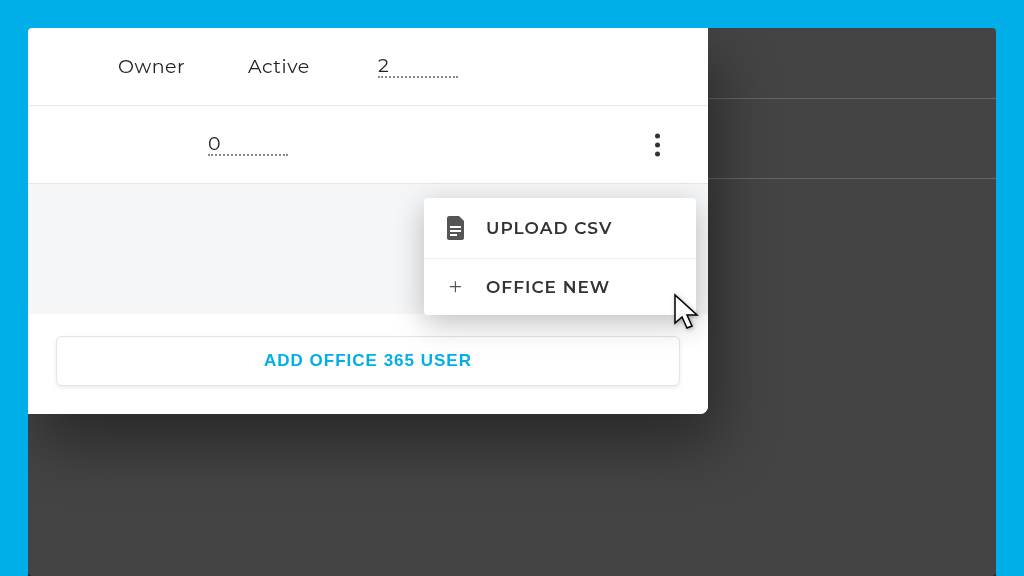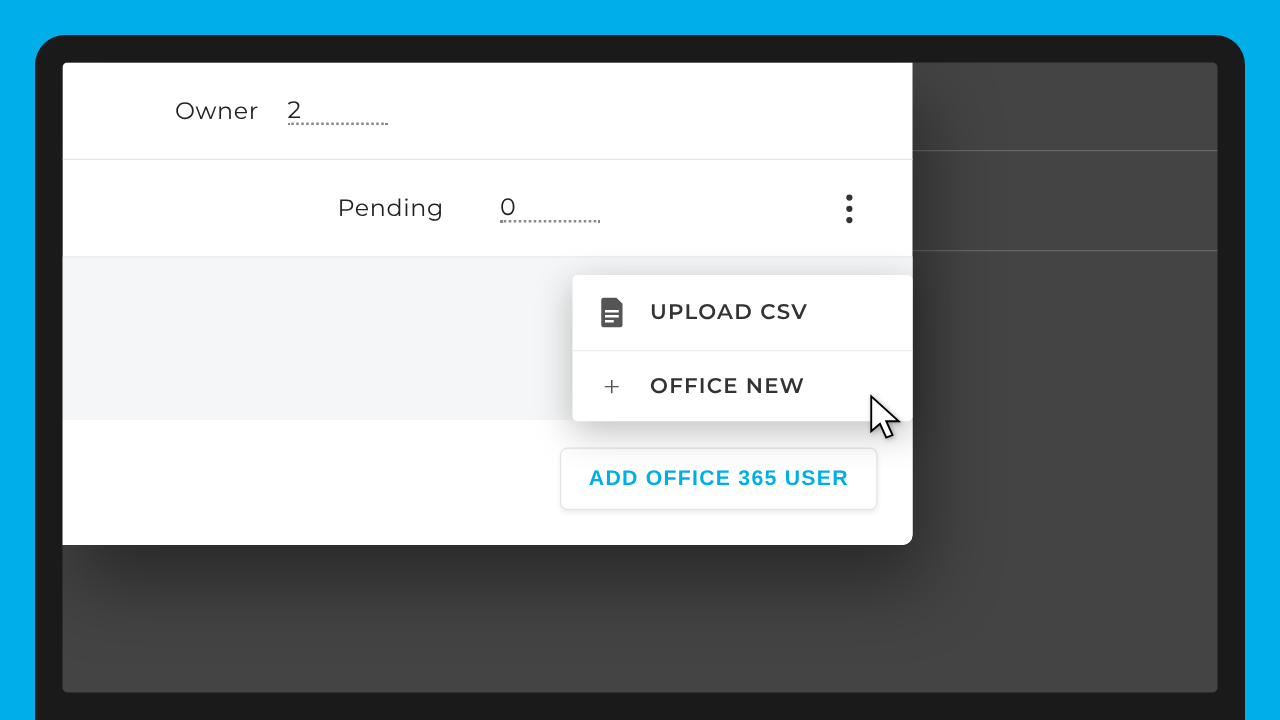--- a/index.html
+++ b/index.html
@@ -13,21 +13,20 @@
     }
     
     .device-frame {
       position: absolute;
       top: 28px;
       left: 28px;
       right: 28px;
       bottom: 0;
       background: #1a1a1a;
       border-radius: 24px 24px 0 0;
-      padding: 22px;
     }
     
     .screen {
       position: relative;
       width: 100%;
       height: 100%;
       background: #444444;
       border-radius: 4px;
       overflow: hidden;
     }
@@ -109,39 +108,40 @@
       background: #f5f6f7;
     }
     
     .footer {
       display: flex;
       justify-content: flex-end;
       gap: 18px;
       padding: 22px 28px 28px;
       background: #fff;
       border-radius: 0 0 8px 0;
+      flex-direction: column;
     }
     
     .btn {
       border: 1px solid #e4e4e4;
       background: #fff;
       border-radius: 6px;
       padding: 14px 22px;
       font-size: 17px;
       font-weight: 700;
       color: #00aee8;
       letter-spacing: 1px;
       cursor: pointer;
       box-shadow: 0 2px 4px rgba(0,0,0,0.08);
     }
     
     .dropdown {
       position: absolute;
       top: 170px;
-      left: 408px;
+      left: 396px;
       width: 272px;
       background: #fff;
       border-radius: 4px;
       box-shadow: 0 8px 30px rgba(0,0,0,0.25);
       z-index: 100;
     }
     .menu-item {
       display: flex;
       align-items: center;
       gap: 20px;
@@ -190,26 +190,26 @@
 
 <div class="device-frame">
   <div class="screen">
     <div class="screen-line l1"></div>
     <div class="screen-line l2"></div>
 
     <div class="panel">
 
       <div class="row">
         <div class="cell-role">Owner</div>
+        <div class="cell-status">Active</div>
         <div><span class="cell-count">2</span></div>
       </div>
 
       <div class="row">
         <div class="cell-role"></div>
-        <div class="cell-status">Pending</div>
         <div><span class="cell-count">0</span></div>
         <div class="kebab">
           <span></span>
             <span></span>
             <span></span>
         </div>
       </div>
 
       <div class="spacer-row"></div>
 

